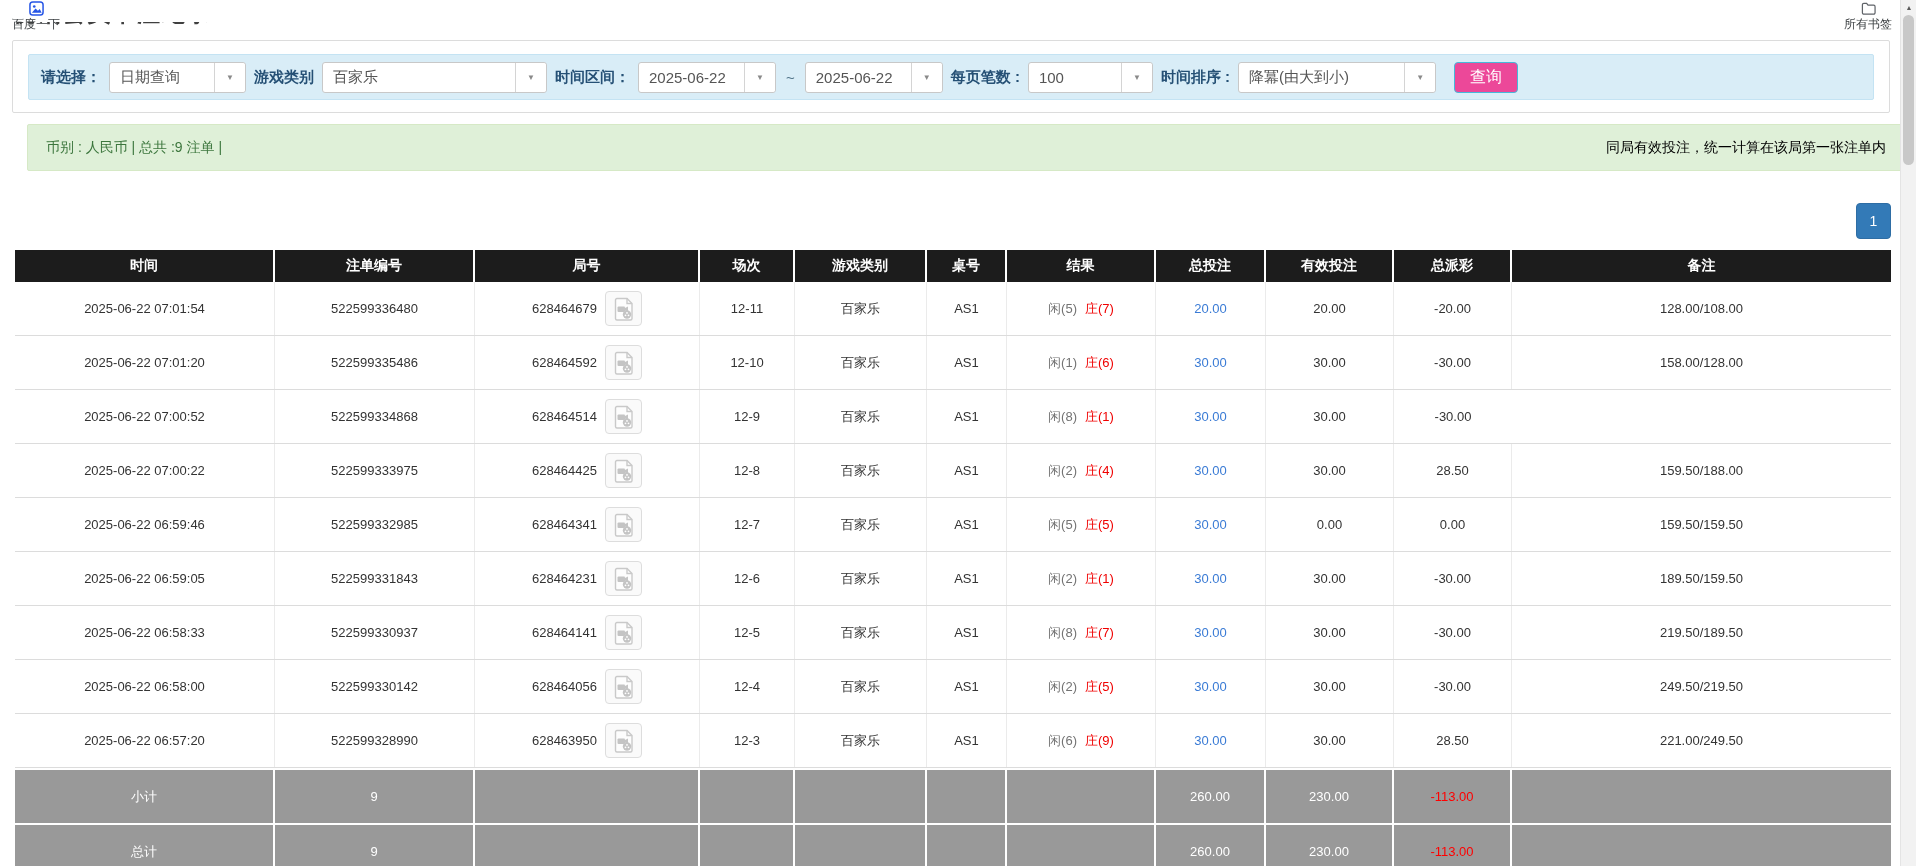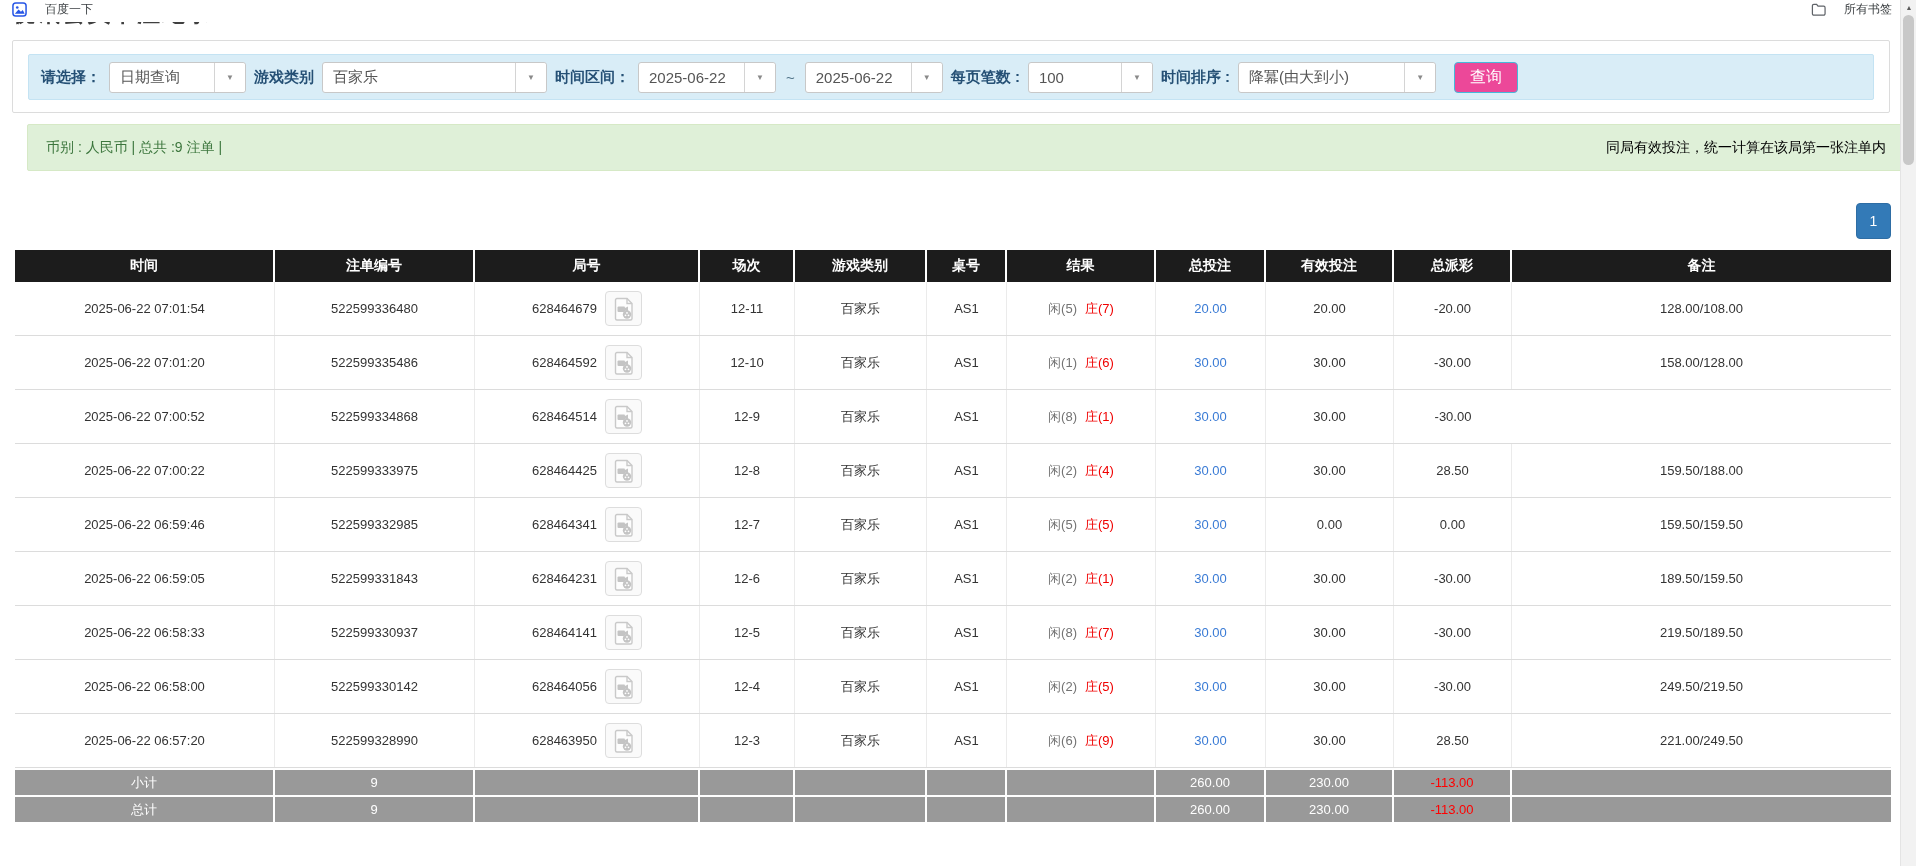--- a/index.html
+++ b/index.html
@@ -4,21 +4,21 @@
 <style>
   * { margin:0; padding:0; box-sizing:border-box; }
   html,body { width:1916px; height:866px; background:#fff; overflow:hidden;
     font-family:"Liberation Sans","DejaVu Sans",sans-serif; }
   .screen { position:relative; width:1916px; height:866px; }
 
   
   .bookmarks-bar { position:absolute; top:0; left:0; right:16px; height:22px;
     background:#fff; display:flex; justify-content:space-between; align-items:flex-start;
     padding:1px 8px 0 12px; z-index:5; }
-  .bm-item { display:flex; align-items:center; gap:18px; font-size:12px; color:#3c4043; cursor:pointer; }
+  .bm-item { display:flex; align-items:center; gap:0; font-size:12px; color:#3c4043; cursor:pointer;flex-direction:column; }
   .bm-fav { width:15px; height:15px; }
   .bm-folder { width:15px; height:15px; }
 
   
   .scrollbar { position:absolute; top:0; right:0; width:16px; height:866px;
     background:#f2f2f2; border-left:1px solid #e4e4e4; z-index:6; }
   .scroll-arrow { width:16px; height:14px; display:flex; align-items:center; justify-content:center;
     font-size:7px; color:#5a5a5a; }
   .scroll-thumb { position:absolute; top:15px; left:2px; width:11px; height:150px;
     background:#c8c8c8; border-radius:6px; }
@@ -69,21 +69,21 @@
   .tbody .td { height:53px; display:flex; align-items:center; justify-content:center;
     font-size:13px; color:#333; border-right:1px solid #ebebeb; gap:8px; }
   .tbody .td:last-child { border-right:none; }
   .amount-link { color:#3a7bd5; cursor:pointer; }
   .res-player { color:#737373; }
   .res-banker { color:#f00000; }
   .neg { color:#ff0000; }
   .video-btn { width:37px; height:35px; background:#fafafa; border:1px solid #ddd;
     border-radius:4px; display:flex; align-items:center; justify-content:center; cursor:pointer; }
   .tfoot .tr { background:#999; border-top:2px solid #fff; }
-  .tfoot .td { height:25px; display:flex; align-items:center; justify-content:center;
+  .tfoot .td { height:53px; display:flex; align-items:center; justify-content:center;
     font-size:13px; color:#fff; border-right:2px solid #fff; }
   .tfoot .td:last-child { border-right:none; }
   .tfoot .neg { color:#ff0000; }
 </style>
 </head>
 <body>
 
 <div class="screen">
 
   <div class="scrollbar">

